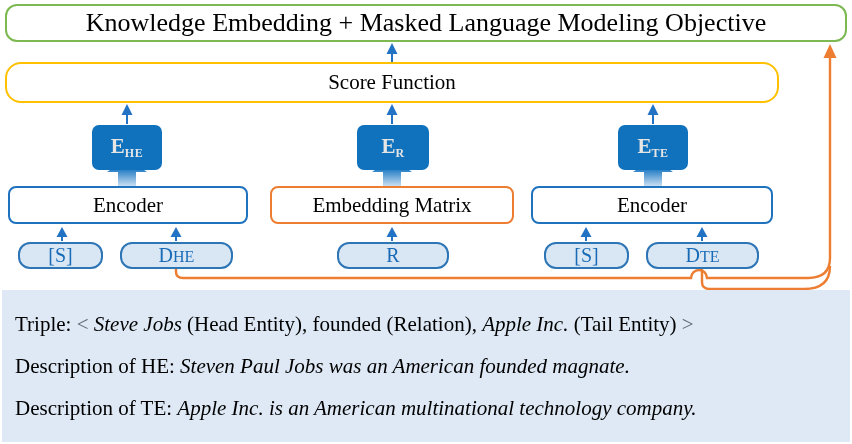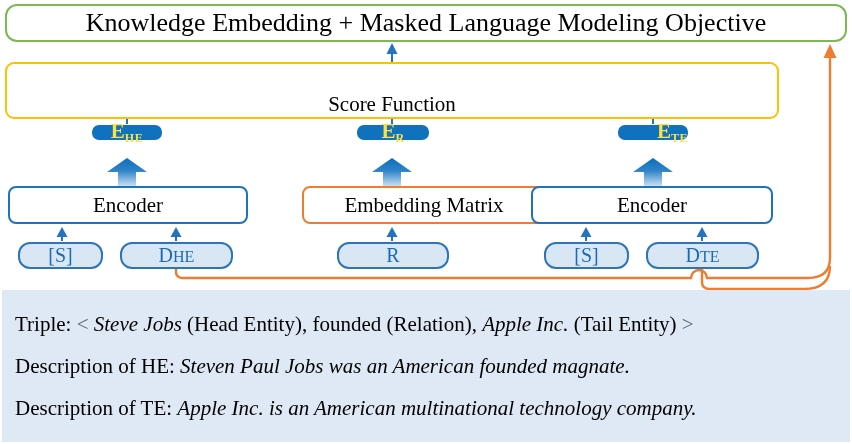--- a/index.html
+++ b/index.html
@@ -5,29 +5,29 @@
   html,body{margin:0;padding:0;background:#fff;}
   .stage{
     position:relative;width:852px;height:444px;background:#ffffff;overflow:hidden;
     font-family:"Liberation Serif","DejaVu Serif",serif;color:#000;
   }
   .stage svg.wires{position:absolute;left:0;top:0;z-index:1;}
   .box{position:absolute;z-index:2;display:flex;align-items:center;justify-content:center;
        box-sizing:border-box;background:#fff;}
   .objective{left:5px;top:4px;width:842px;height:38px;border:2px solid #7CB952;border-radius:12px;
              font-size:26px;}
-  .score{left:5px;top:62px;width:774px;height:57px;border:2px solid #FFC000;border-radius:9px;
-         font-size:21px;align-items:flex-end;}
-  .ebox{width:70px;height:15px;top:125px;background:#1071BC;border:none;border-radius:7px;
-        color:#fde047;font-weight:bold;font-size:21px;}
+  .score{left:5px;top:62px;width:774px;height:41px;border:2px solid #FFC000;border-radius:16px;
+         font-size:21px;}
+  .ebox{width:70px;height:45px;top:125px;background:#1071BC;border:none;border-radius:7px;
+        color:#e5e5e5;font-weight:bold;font-size:21px;}
   .ebox .sub{font-size:12px;font-weight:bold;vertical-align:-4px;letter-spacing:.5px;}
-  .e-he{left:92px;} .e-r{left:357px;width:72px;} .e-te{left:618px;justify-content:flex-end;}
+  .e-he{left:92px;} .e-r{left:357px;width:72px;} .e-te{left:618px;}
   .bigbox{top:186px;height:38px;border-radius:8px;font-size:21px;}
   .enc-l{left:8px;width:240px;border:2px solid #1F72BE;}
-  .emb{left:270px;width:244px;border:2px solid #ED7D31;margin-left:32px;}
+  .emb{left:270px;width:244px;border:2px solid #ED7D31;}
   .enc-r{left:531px;width:242px;border:2px solid #1F72BE;}
   .token{top:242px;height:27px;border:2px solid #2E75B6;border-radius:12px;background:#D9E7F5;
          color:#1A6BB5;font-size:20px;}
   .token .sub{font-size:0.8em;}
   .tok-s1{left:18px;width:85px;} .tok-dhe{left:120px;width:113px;} .tok-r{left:337px;width:112px;}
   .tok-s2{left:544px;width:85px;} .tok-dte{left:646px;width:113px;}
   .panel{position:absolute;z-index:2;left:2px;top:290px;width:848px;height:152px;background:#DEE9F5;
          box-sizing:border-box;padding:13px 10px 4px 13px;font-size:21px;line-height:42px;}
   .panel .line{white-space:nowrap;}
   .panel .it{font-style:italic;}

